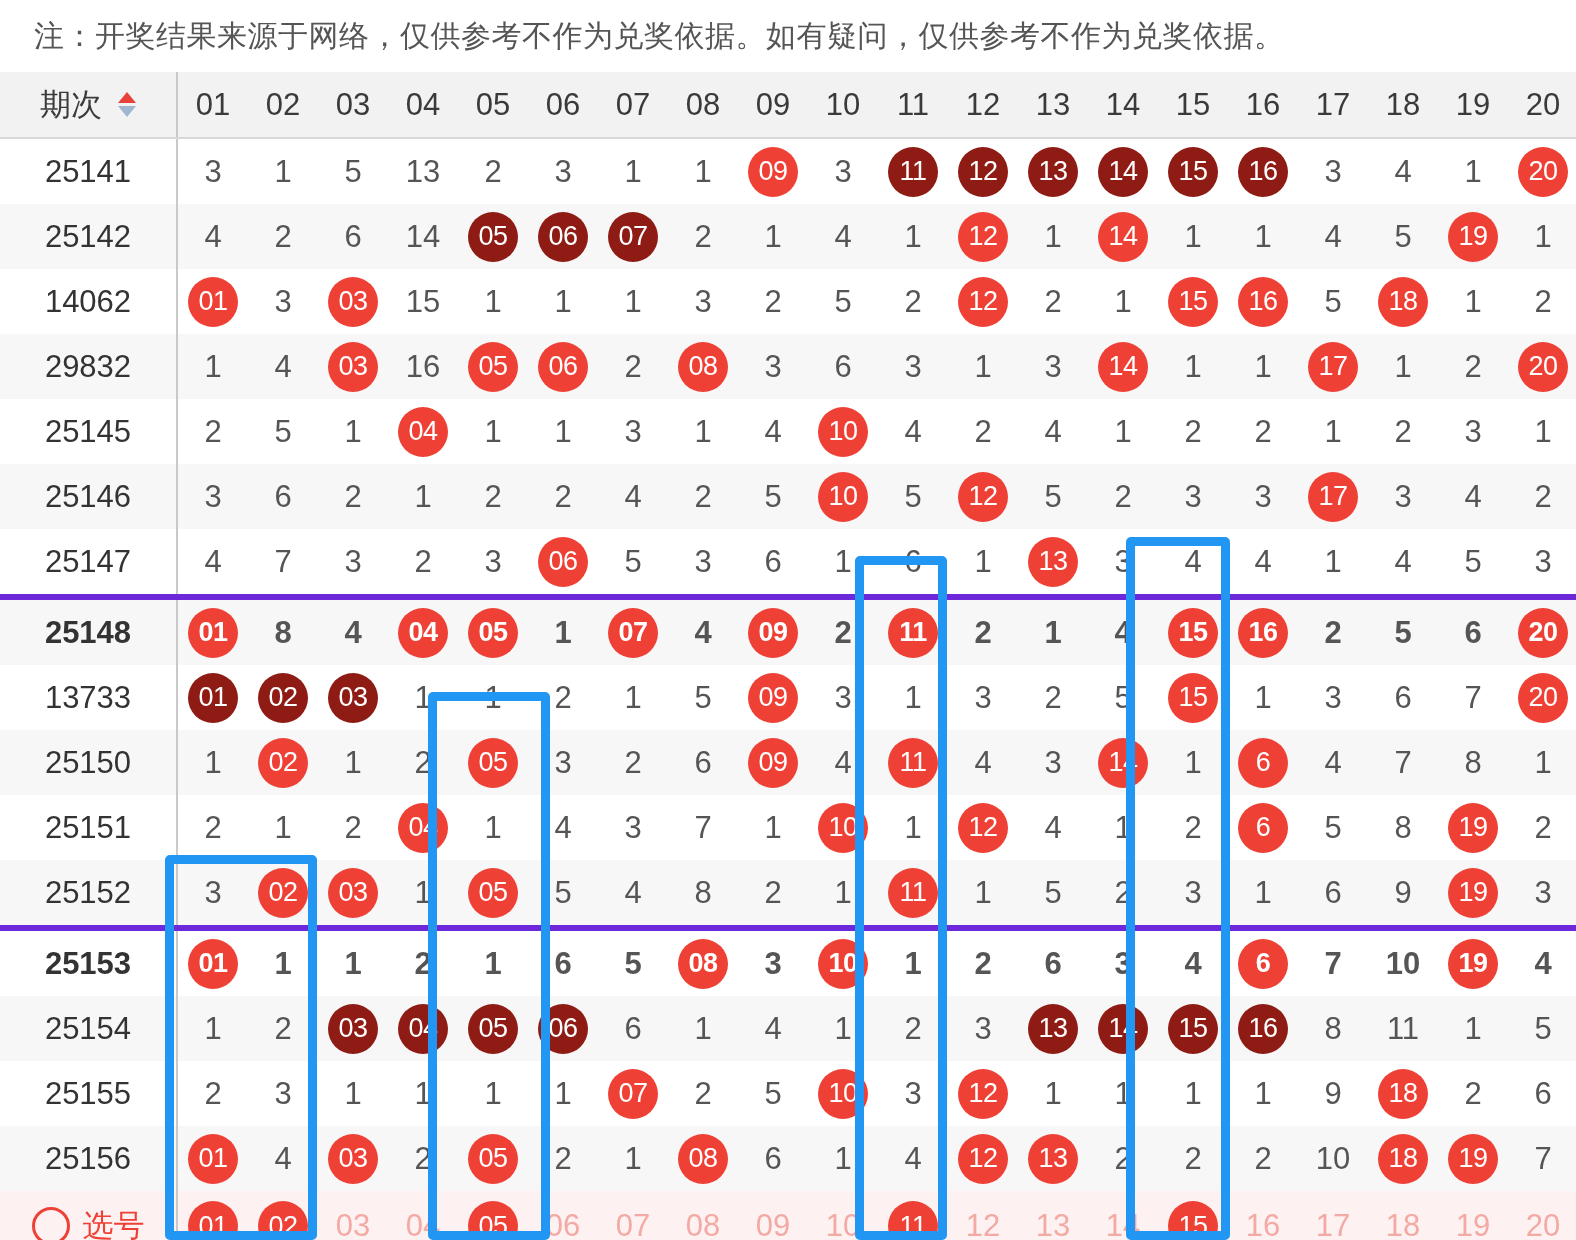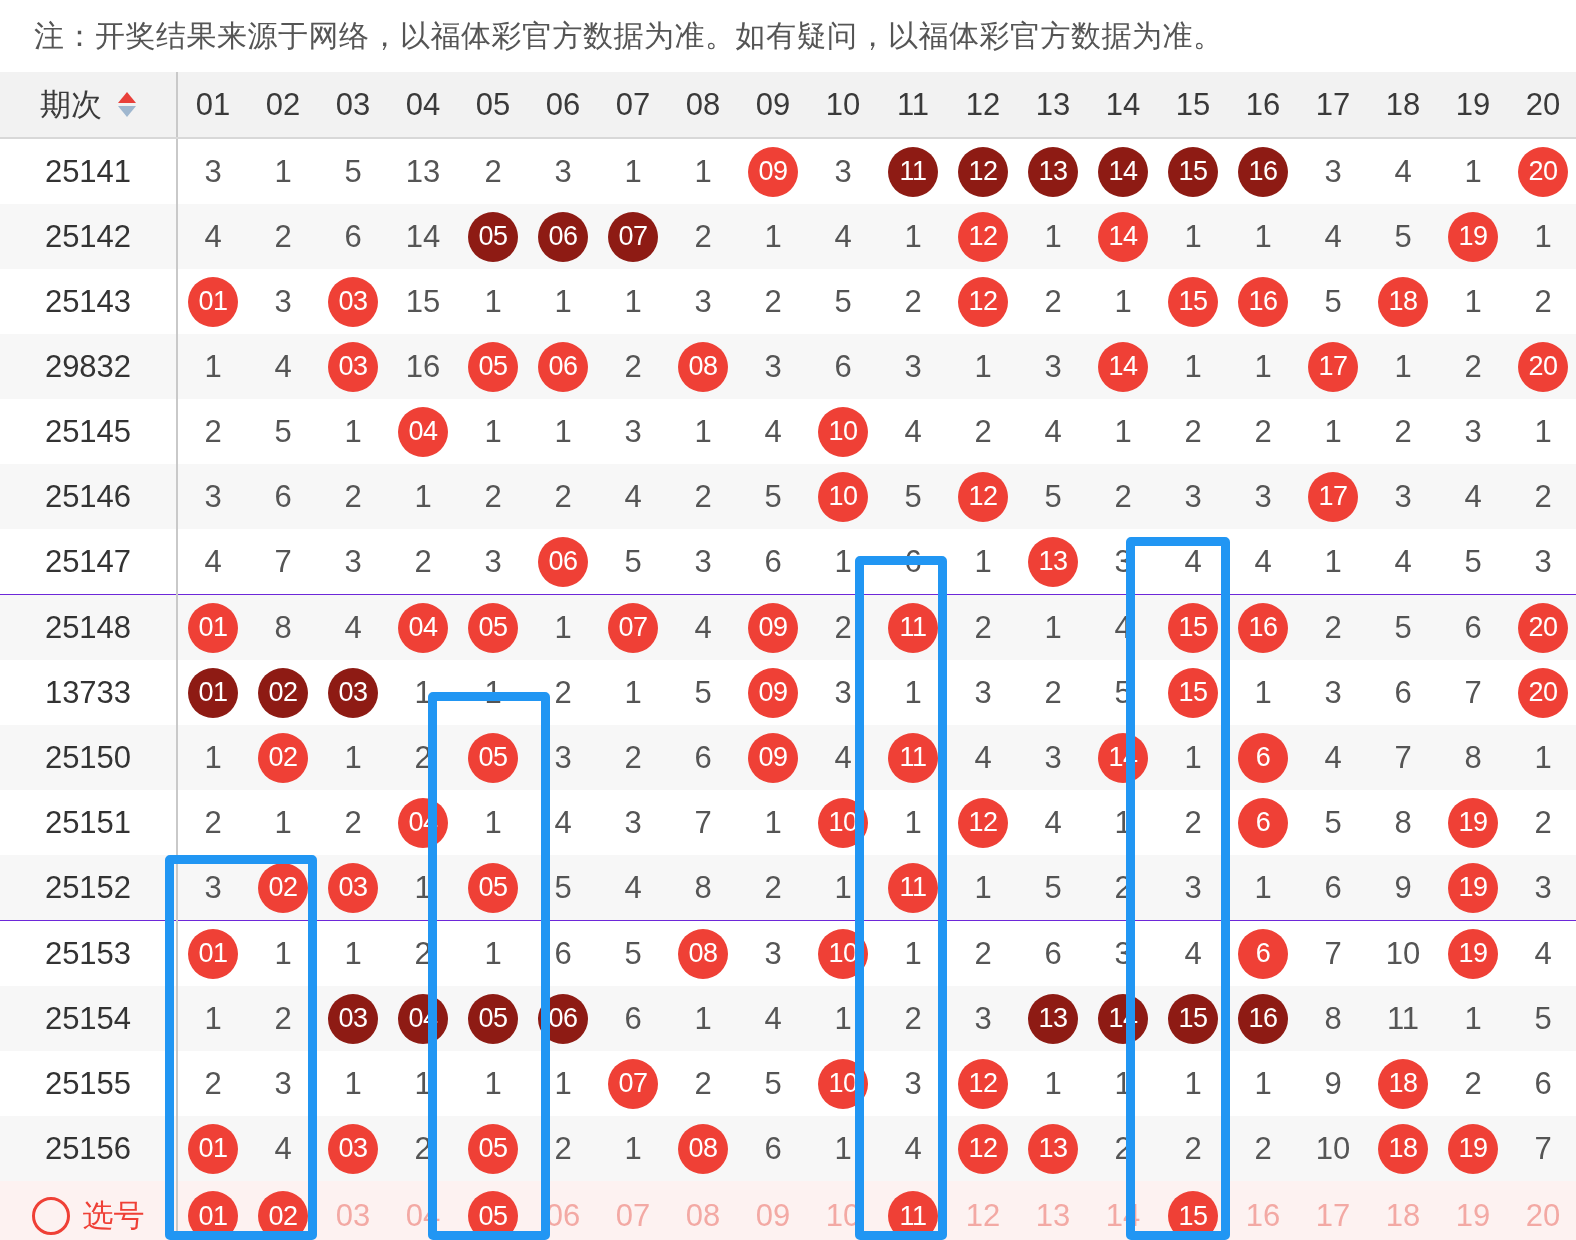--- a/index.html
+++ b/index.html
@@ -71,21 +71,21 @@
     margin-bottom: 3px;
   }
   .tri-down {
     width: 0; height: 0;
     border-left: 9px solid transparent;
     border-right: 9px solid transparent;
     border-top: 11px solid #9fb7cf;
   }
   tbody tr { background: #ffffff; }
   tbody tr.alt { background: #f7f7f7; }
-  tbody tr.sep td { border-top: 1px solid #6d28d9; }
+  tbody tr.sep td { border-top: 6px solid #6d28d9; font-weight: bold; }
   td.period {
     color: #333333;
     border-right: 2px solid #c9c9c9;
     font-size: 31px;
   }
   .cell-inner {
     display: flex;
     align-items: center;
     justify-content: center;
     height: 65px;
@@ -135,21 +135,21 @@
     border-radius: 5px;
     box-sizing: border-box;
     pointer-events: none;
   }
 </style>
 </head>
 <body>
 
 <div id="app">
 
-  <div class="notice">注：开奖结果来源于网络，以福体彩官方数据为准。如有疑问，以福体彩官方数据为准。</div>
+  <div class="notice">注：开奖结果来源于网络，仅供参考不作为兑奖依据。如有疑问，仅供参考不作为兑奖依据。</div>
 
   <table class="grid">
     <thead>
       <tr>
         <th class="hdr-period">
           <span class="sort-wrap">
             <span>期次</span>
             <span class="sort-arrows">
               <span class="tri-up"></span>
               <span class="tri-down"></span>
@@ -379,21 +379,21 @@
               <span class="ball red">19</span>
             </div>
           </td>
           <td>
             <div class="cell-inner">
               <span class="plain">1</span>
             </div>
           </td>
         </tr>
         <tr>
-          <td class="period">25143</td>
+          <td class="period">14062</td>
           <td>
             <div class="cell-inner">
               <span class="ball red">01</span>
             </div>
           </td>
           <td>
             <div class="cell-inner">
               <span class="plain">3</span>
             </div>
           </td>

